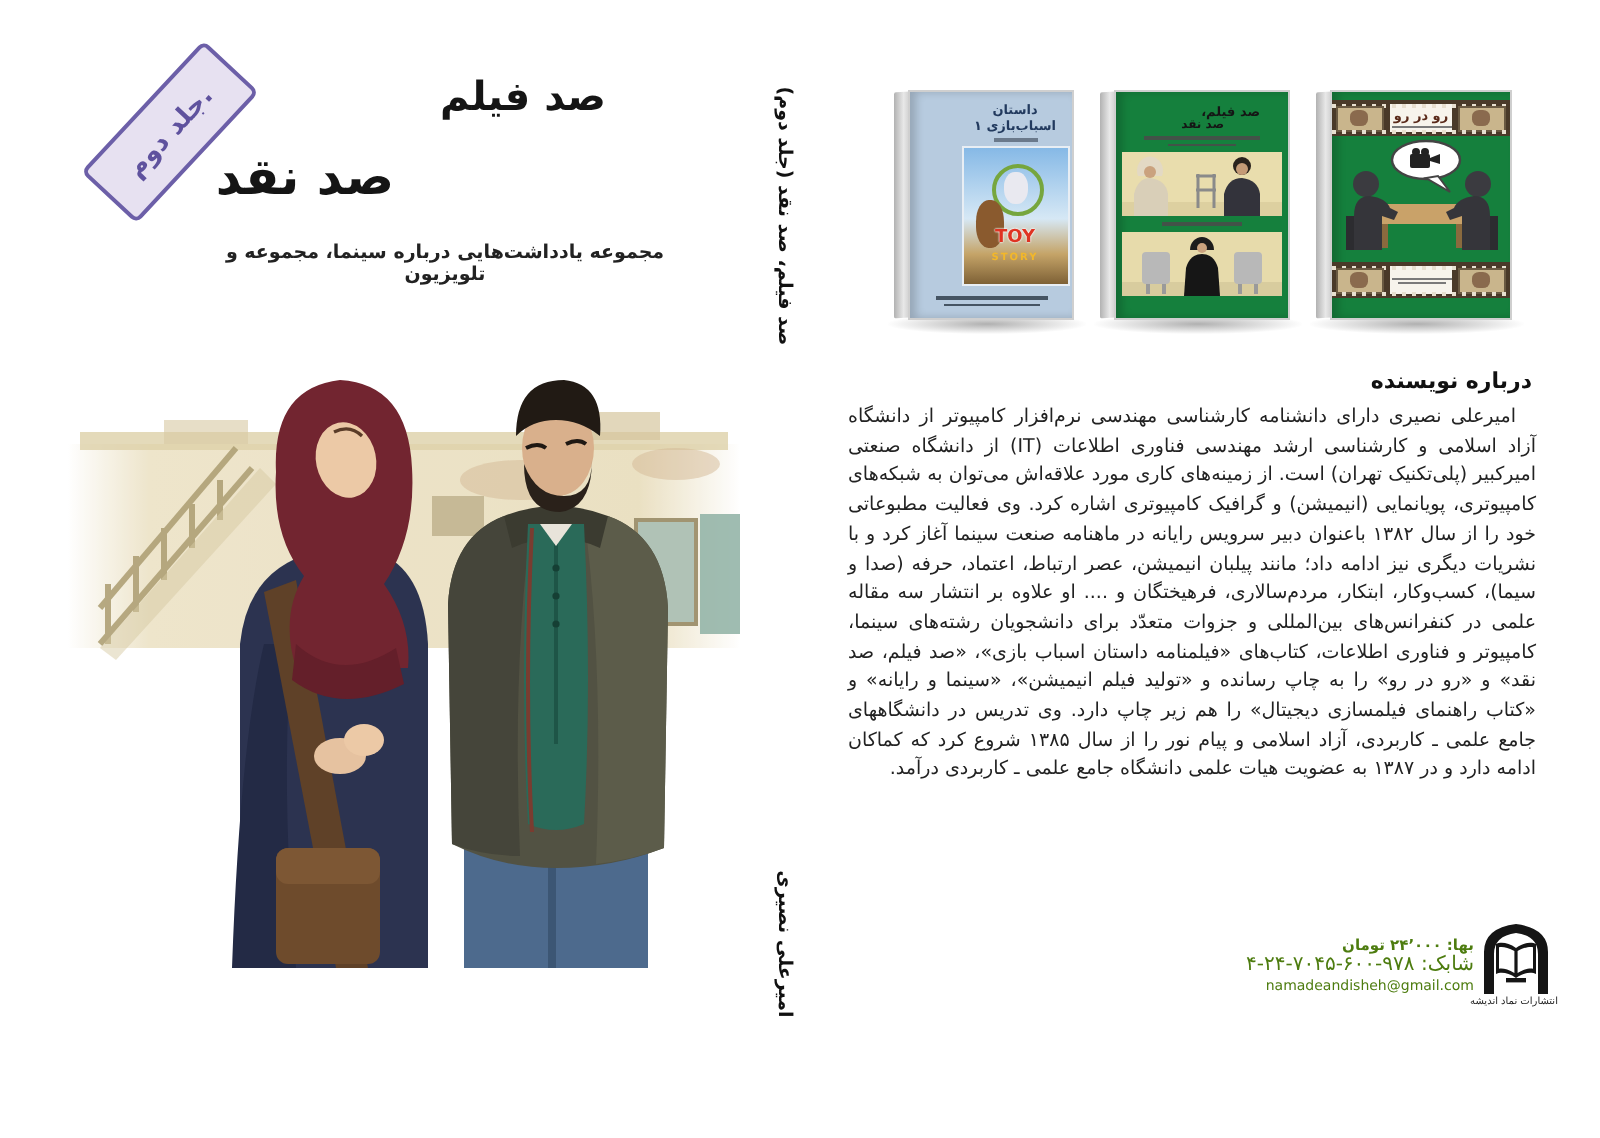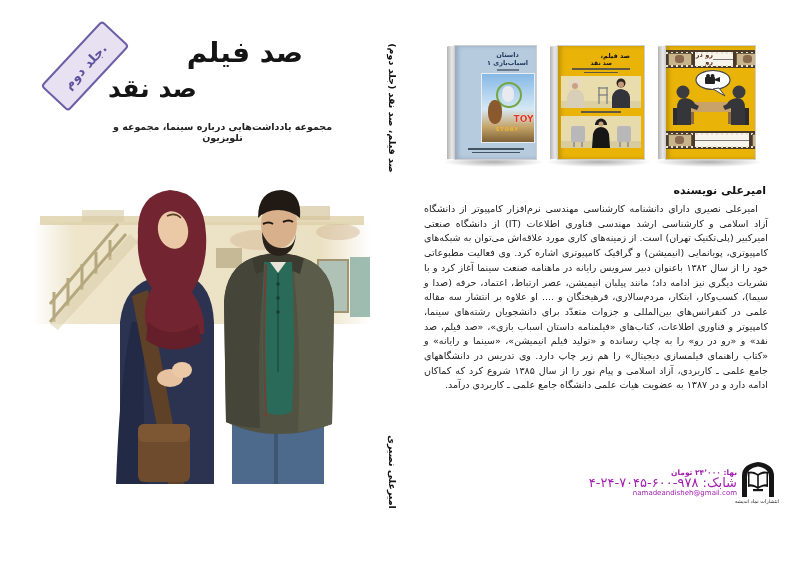--- a/index.html
+++ b/index.html
@@ -4,21 +4,21 @@
 <style>
   html,body{margin:0;padding:0;background:#fff;}
   .page{position:relative;width:800px;height:569px;background:#ffffff;overflow:hidden;
         font-family:"DejaVu Sans",sans-serif;color:#1a1a1a;}
 
   
   .edition-badge{position:absolute;left:40px;top:47px;width:86px;height:34px;
     border:2.5px solid #6c5fa8;border-radius:4px;background:rgba(227,220,238,.85);
     color:#5f529e;font-weight:bold;font-size:13px;display:flex;align-items:center;
     justify-content:center;transform:rotate(-47deg);direction:ltr;letter-spacing:.5px;}
-  .front-title-top{position:absolute;right:497px;top:36px;font-size:28px;font-weight:bold;
+  .front-title-top{position:absolute;right:497px;top:36px;font-size:20px;font-weight:bold;
     white-space:nowrap;direction:rtl;color:#151515;}
   .front-title-bottom{position:absolute;right:603px;top:74px;font-size:25px;font-weight:bold;
     white-space:nowrap;direction:rtl;color:#151515;}
   .front-subtitle{position:absolute;left:95px;top:121px;width:255px;text-align:center;
     font-size:9.5px;font-weight:bold;direction:rtl;color:#222;}
   .cover-photo{position:absolute;left:20px;top:172px;}
   .front-author{position:absolute;left:20px;top:492px;width:360px;text-align:center;
     font-size:11px;font-weight:bold;direction:rtl;color:#111;}
 
   
@@ -27,40 +27,40 @@
   .spine-author{position:absolute;left:392px;top:472px;transform:translate(-50%,-50%) rotate(90deg);
     font-size:9.5px;font-weight:bold;white-space:nowrap;direction:rtl;color:#111;}
 
   
   .book{position:absolute;top:45px;height:118px;}
   .book-shadow{position:absolute;left:-3px;right:-6px;bottom:-4px;height:10px;
     background:radial-gradient(ellipse at 50% 50%, rgba(80,80,80,.45), rgba(120,120,120,0) 72%);}
   .book-spine3d{position:absolute;left:0;top:1px;bottom:4px;width:8px;
     background:linear-gradient(90deg,#b2b2b2,#e8e8e8 60%,#cdcdcd);transform:skewY(-3deg);
     border-radius:1px 0 0 1px;}
-  .book-cover{position:absolute;left:7px;top:0;right:0;bottom:3px;background:#eab308;
+  .book-cover{position:absolute;left:7px;top:0;right:0;bottom:3px;background:#15803d;
     border:1px solid #cfcfcf;box-shadow:inset 3px 0 4px rgba(0,0,0,.18);overflow:hidden;}
   #book1{left:447px;width:90px;}
   #book2{left:550px;width:95px;}
   #book3{left:658px;width:98px;}
   #book1 .book-cover{background:#b7cbdf;padding-left:24px;}
 
   .b1-title{margin-top:5px;text-align:center;font-size:6.5px;font-weight:bold;
     color:#223a5e;direction:rtl;}
   .bar{background:#5d6b7d;margin:2px auto 0;height:1.5px;width:28px;opacity:.85;}
   .bar.dark{background:#4a4a4a;}
   .poster{width:52px;height:68px;margin:2px auto 0;position:relative;border:1px solid #e8eef4;
     background:linear-gradient(180deg,#86b9e6,#d6e8f5 52%,#c5a468 78%,#7e6136);}
   .poster-ring{position:absolute;left:14px;top:8px;width:22px;height:22px;
     border:2.5px solid #76a63e;border-radius:50%;}
   .poster-woody{position:absolute;left:6px;top:26px;width:14px;height:24px;
     background:#8a5a2e;border-radius:45%;}
   .poster-buzz{position:absolute;left:20px;top:12px;width:12px;height:16px;
     background:#e9e9f0;border-radius:45%;}
-  .poster-toy{position:absolute;left:0;right:0;top:40px;text-align:right;font-size:9px;
+  .poster-toy{position:absolute;left:0;right:0;top:40px;text-align:center;font-size:9px;
     font-weight:bold;color:#df3322;text-shadow:0 0 1px #fff,0 0 1px #fff;}
   .poster-story{position:absolute;left:0;right:0;top:52px;text-align:center;font-size:5px;
     font-weight:bold;color:#f2b72a;letter-spacing:1px;}
   .b1-footer{position:absolute;left:0;right:0;bottom:6px;}
   .b1-footer .bar{background:#31404e;}
 
   .b2-title-top{text-align:right;padding-right:14px;font-size:6.5px;font-weight:bold;
     margin-top:6px;direction:rtl;color:#151515;}
   .b2-title-bottom{text-align:right;padding-right:32px;font-size:6px;font-weight:bold;
     direction:rtl;color:#151515;margin-top:-1px;}
@@ -69,36 +69,36 @@
   .strip{position:relative;height:18px;margin-top:4px;background:#4a3a29;
     display:flex;align-items:center;}
   .strip::before,.strip::after{content:"";position:absolute;left:0;right:0;height:2px;
     background:repeating-linear-gradient(90deg,#e8e0d0 0 2px,rgba(0,0,0,0) 2px 5px);}
   .strip::before{top:1.5px;} .strip::after{bottom:1.5px;}
   .frame{width:22px;height:11px;background:#c9b58c;border:1px solid #6a5a42;margin:0 2px;
     position:relative;flex:0 0 auto;}
   .frame-inner{position:absolute;left:6px;top:1px;width:9px;height:8px;background:#8a6a4e;
     border-radius:40%;}
   .strip-gap{flex:1;height:14px;margin:0 1px;background:#f7f4ec;display:flex;
-    flex-direction:row;align-items:center;justify-content:center;}
+    flex-direction:column;align-items:center;justify-content:center;}
   .b3-title{font-size:6.5px;font-weight:bold;color:#5a2a1a;direction:rtl;line-height:7px;}
   .gap-bar{width:30px;height:1px;background:#7a7a7a;margin-top:1px;}
   .b3-scene{display:block;margin:1px auto 0;}
 
   
   .about-heading{position:absolute;right:34px;top:184px;font-size:11px;font-weight:bold;
     direction:rtl;color:#111;}
   .about-body{position:absolute;left:424px;top:202px;width:344px;font-size:9.5px;
     line-height:14.7px;direction:rtl;text-align:justify;text-align-last:right;
     text-indent:10px;color:#222;}
 
   
-  .imprint{position:absolute;right:63px;top:468px;direction:rtl;text-align:right;color:#a21caf;}
+  .imprint{position:absolute;right:63px;top:468px;direction:rtl;text-align:right;color:#4d7c0f;}
   .imprint-price{font-size:7.5px;font-weight:bold;line-height:10px;}
-  .imprint-isbn{font-size:13px;line-height:10px;}
+  .imprint-isbn{font-size:10px;line-height:10px;}
   .imprint-email{font-size:7px;line-height:10px;direction:ltr;font-family:"DejaVu Sans",sans-serif;}
   .pub-logo{position:absolute;left:740px;top:461px;}
   .pub-name{position:absolute;left:732px;top:498px;width:50px;text-align:center;
     font-size:5px;direction:rtl;color:#222;line-height:6px;}
 </style>
 </head>
 <body>
 
 <div class="page">
 
@@ -283,21 +283,21 @@
           <div class="gap-bar"></div>
           <div class="gap-bar" style="width:24px"></div>
         </div>
         <div class="frame">
             <div class="frame-inner"></div>
           </div>
       </div>
     </div>
   </div>
 
-  <div class="about-heading">امیرعلی نویسنده</div>
+  <div class="about-heading">درباره نویسنده</div>
   <div class="about-body">امیرعلی نصیری دارای دانشنامه کارشناسی مهندسی نرم‌افزار کامپیوتر از دانشگاه آزاد اسلامی و کارشناسی ارشد مهندسی فناوری اطلاعات (IT) از دانشگاه صنعتی امیرکبیر (پلی‌تکنیک تهران) است. از زمینه‌های کاری مورد علاقه‌اش می‌توان به شبکه‌های کامپیوتری، پویانمایی (انیمیشن) و گرافیک کامپیوتری اشاره کرد. وی فعالیت مطبوعاتی خود را از سال ۱۳۸۲ باعنوان دبیر سرویس رایانه در ماهنامه صنعت سینما آغاز کرد و با نشریات دیگری نیز ادامه داد؛ مانند پیلبان انیمیشن، عصر ارتباط، اعتماد، حرفه (صدا و سیما)، کسب‌وکار، ابتکار، مردم‌سالاری، فرهیختگان و .... او علاوه بر انتشار سه مقاله علمی در کنفرانس‌های بین‌المللی و جزوات متعدّد برای دانشجویان رشته‌های سینما، کامپیوتر و فناوری اطلاعات، کتاب‌های «فیلمنامه داستان اسباب بازی»، «صد فیلم، صد نقد» و «رو در رو» را به چاپ رسانده و «تولید فیلم انیمیشن»، «سینما و رایانه» و «کتاب راهنمای فیلمسازی دیجیتال» را هم زیر چاپ دارد. وی تدریس در دانشگاههای جامع علمی ـ کاربردی، آزاد اسلامی و پیام نور را از سال ۱۳۸۵ شروع کرد که کماکان ادامه دارد و در ۱۳۸۷ به عضویت هیات علمی دانشگاه جامع علمی ـ کاربردی درآمد.</div>
 
   <div class="imprint">
     <div class="imprint-price">بها: ۲۴٬۰۰۰ تومان</div>
     <div class="imprint-isbn">شابک: ۹۷۸-۶۰۰-۷۰۴۵-۲۴-۴</div>
     <div class="imprint-email">namadeandisheh@gmail.com</div>
   </div>
 
   <svg class="pub-logo" width="36" height="37" viewBox="0 0 36 37">
     <path fill-rule="evenodd" fill="#151515" d="M2,36 L2,15 Q2,3 18,1 Q34,3 34,15 L34,36 L29,36 L29,16 Q29,7 18,5.5 Q7,7 7,16 L7,36 Z"></path>

